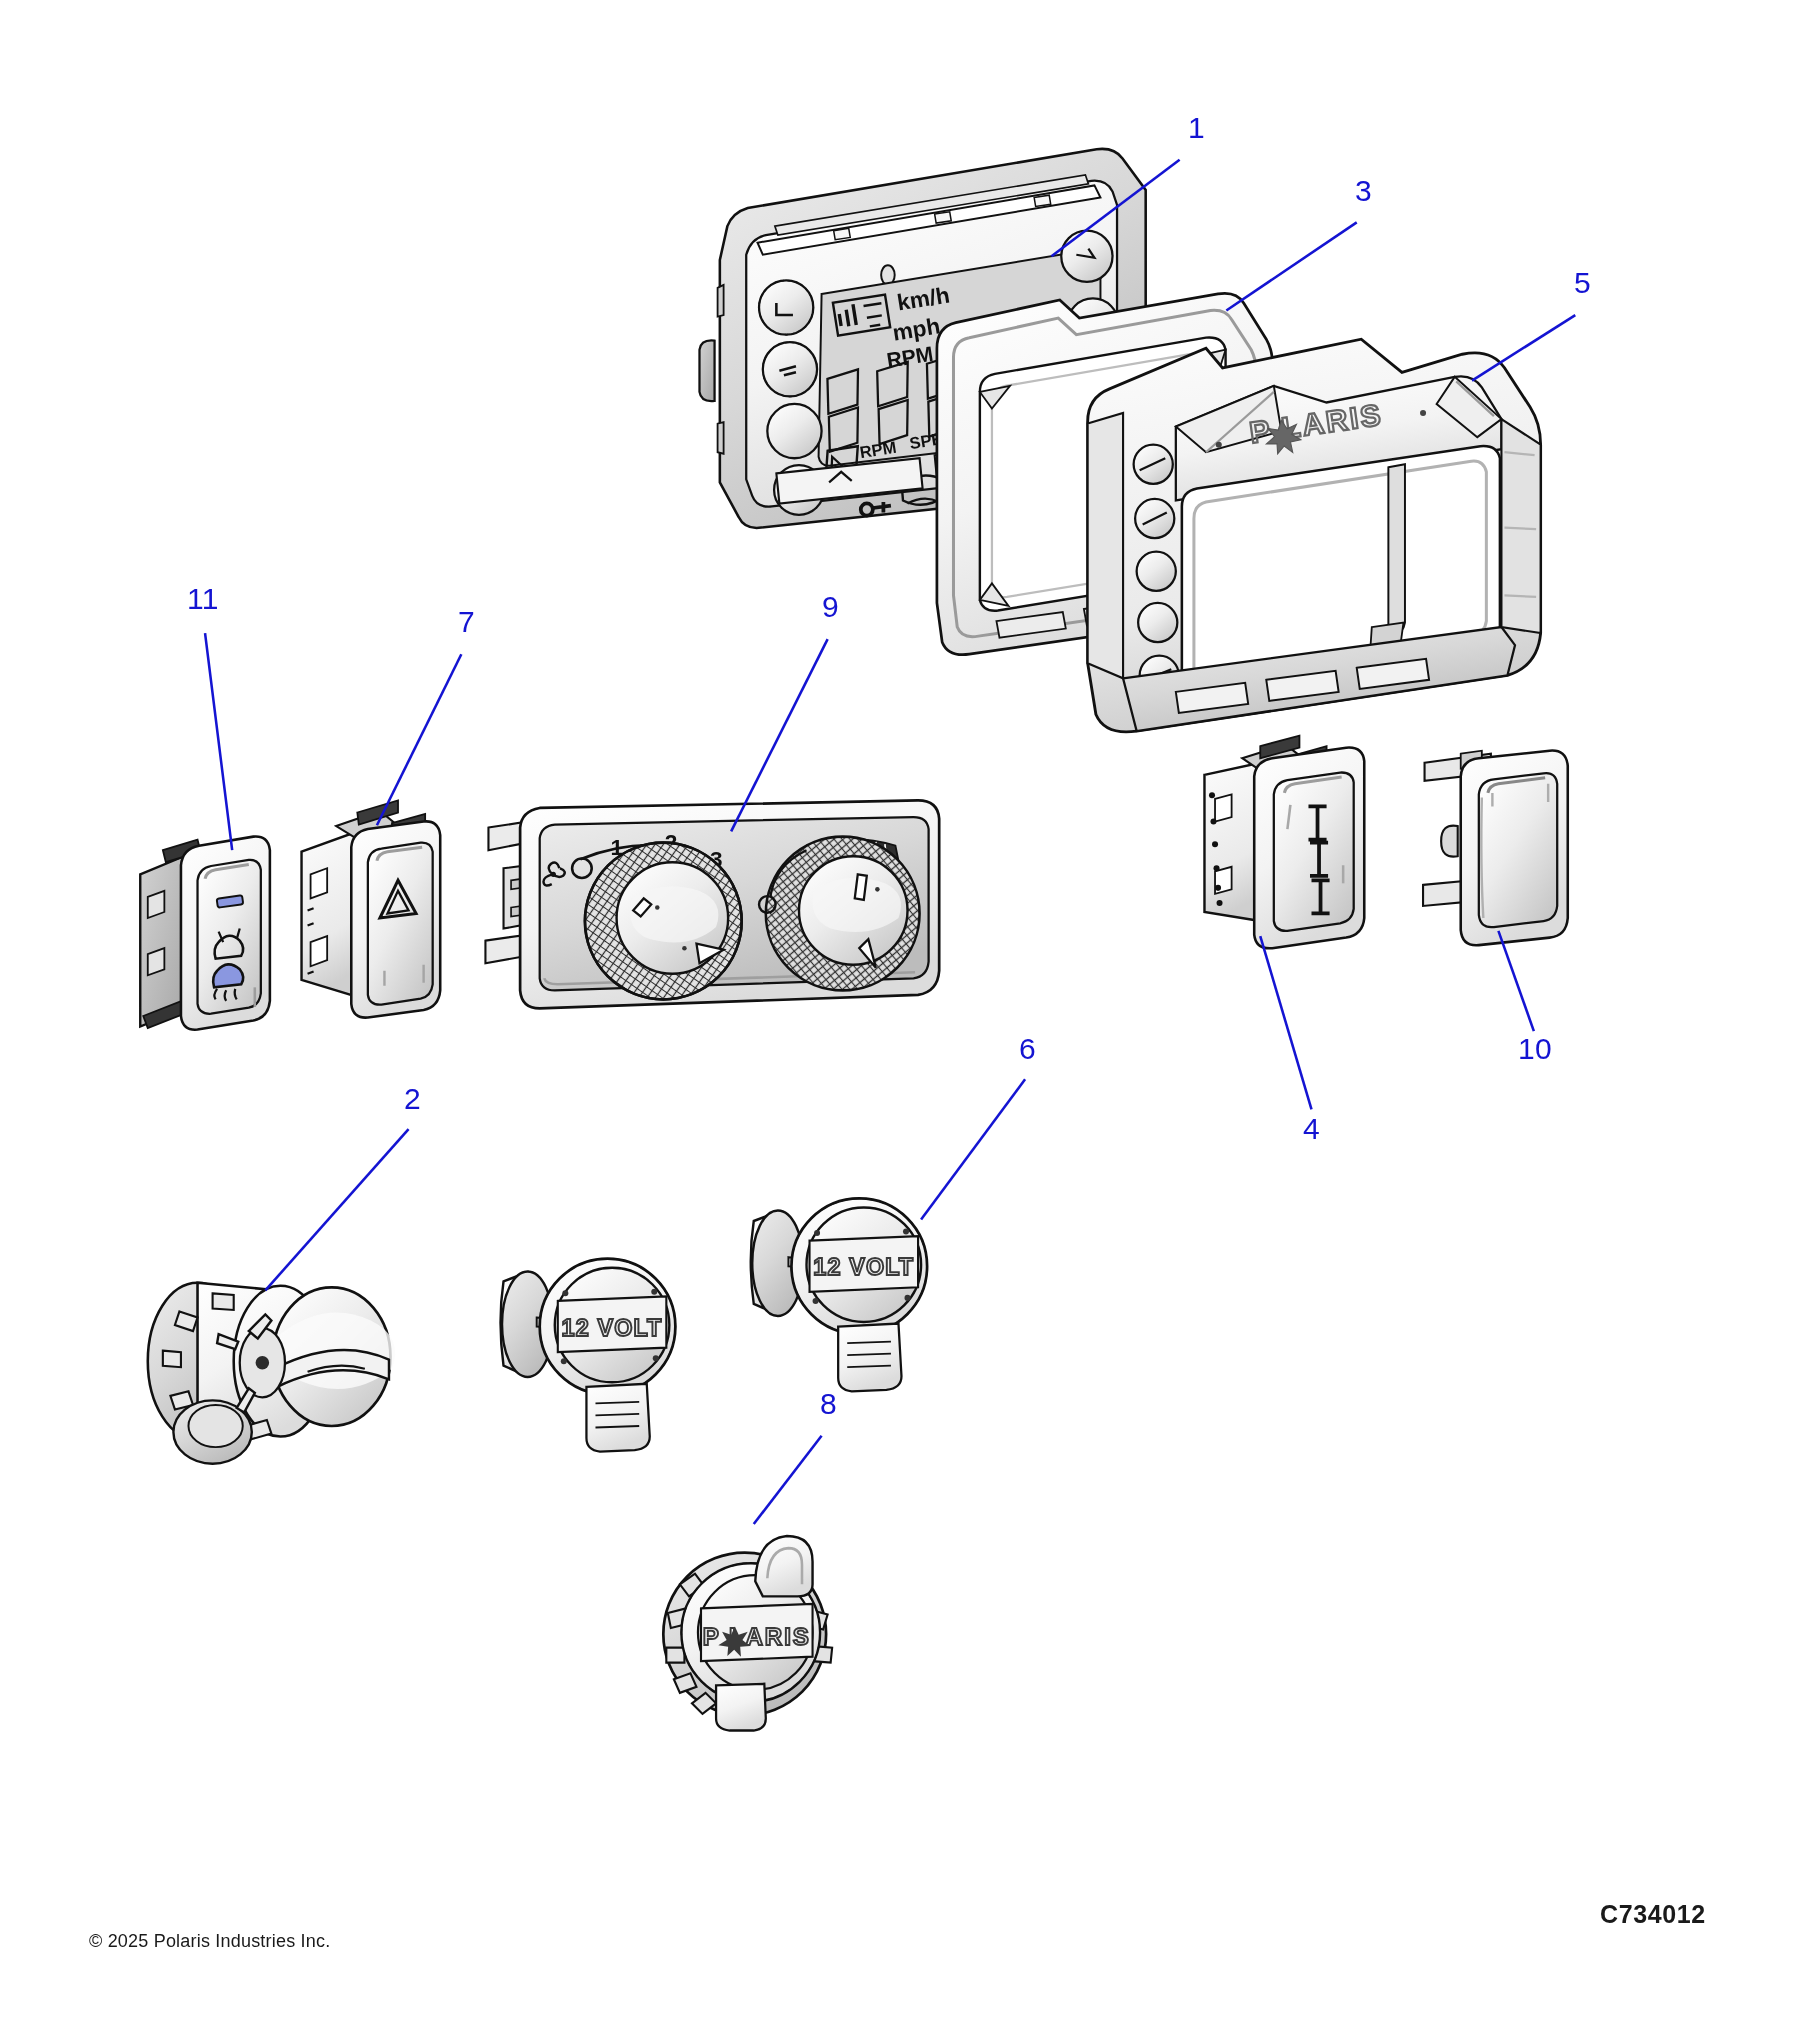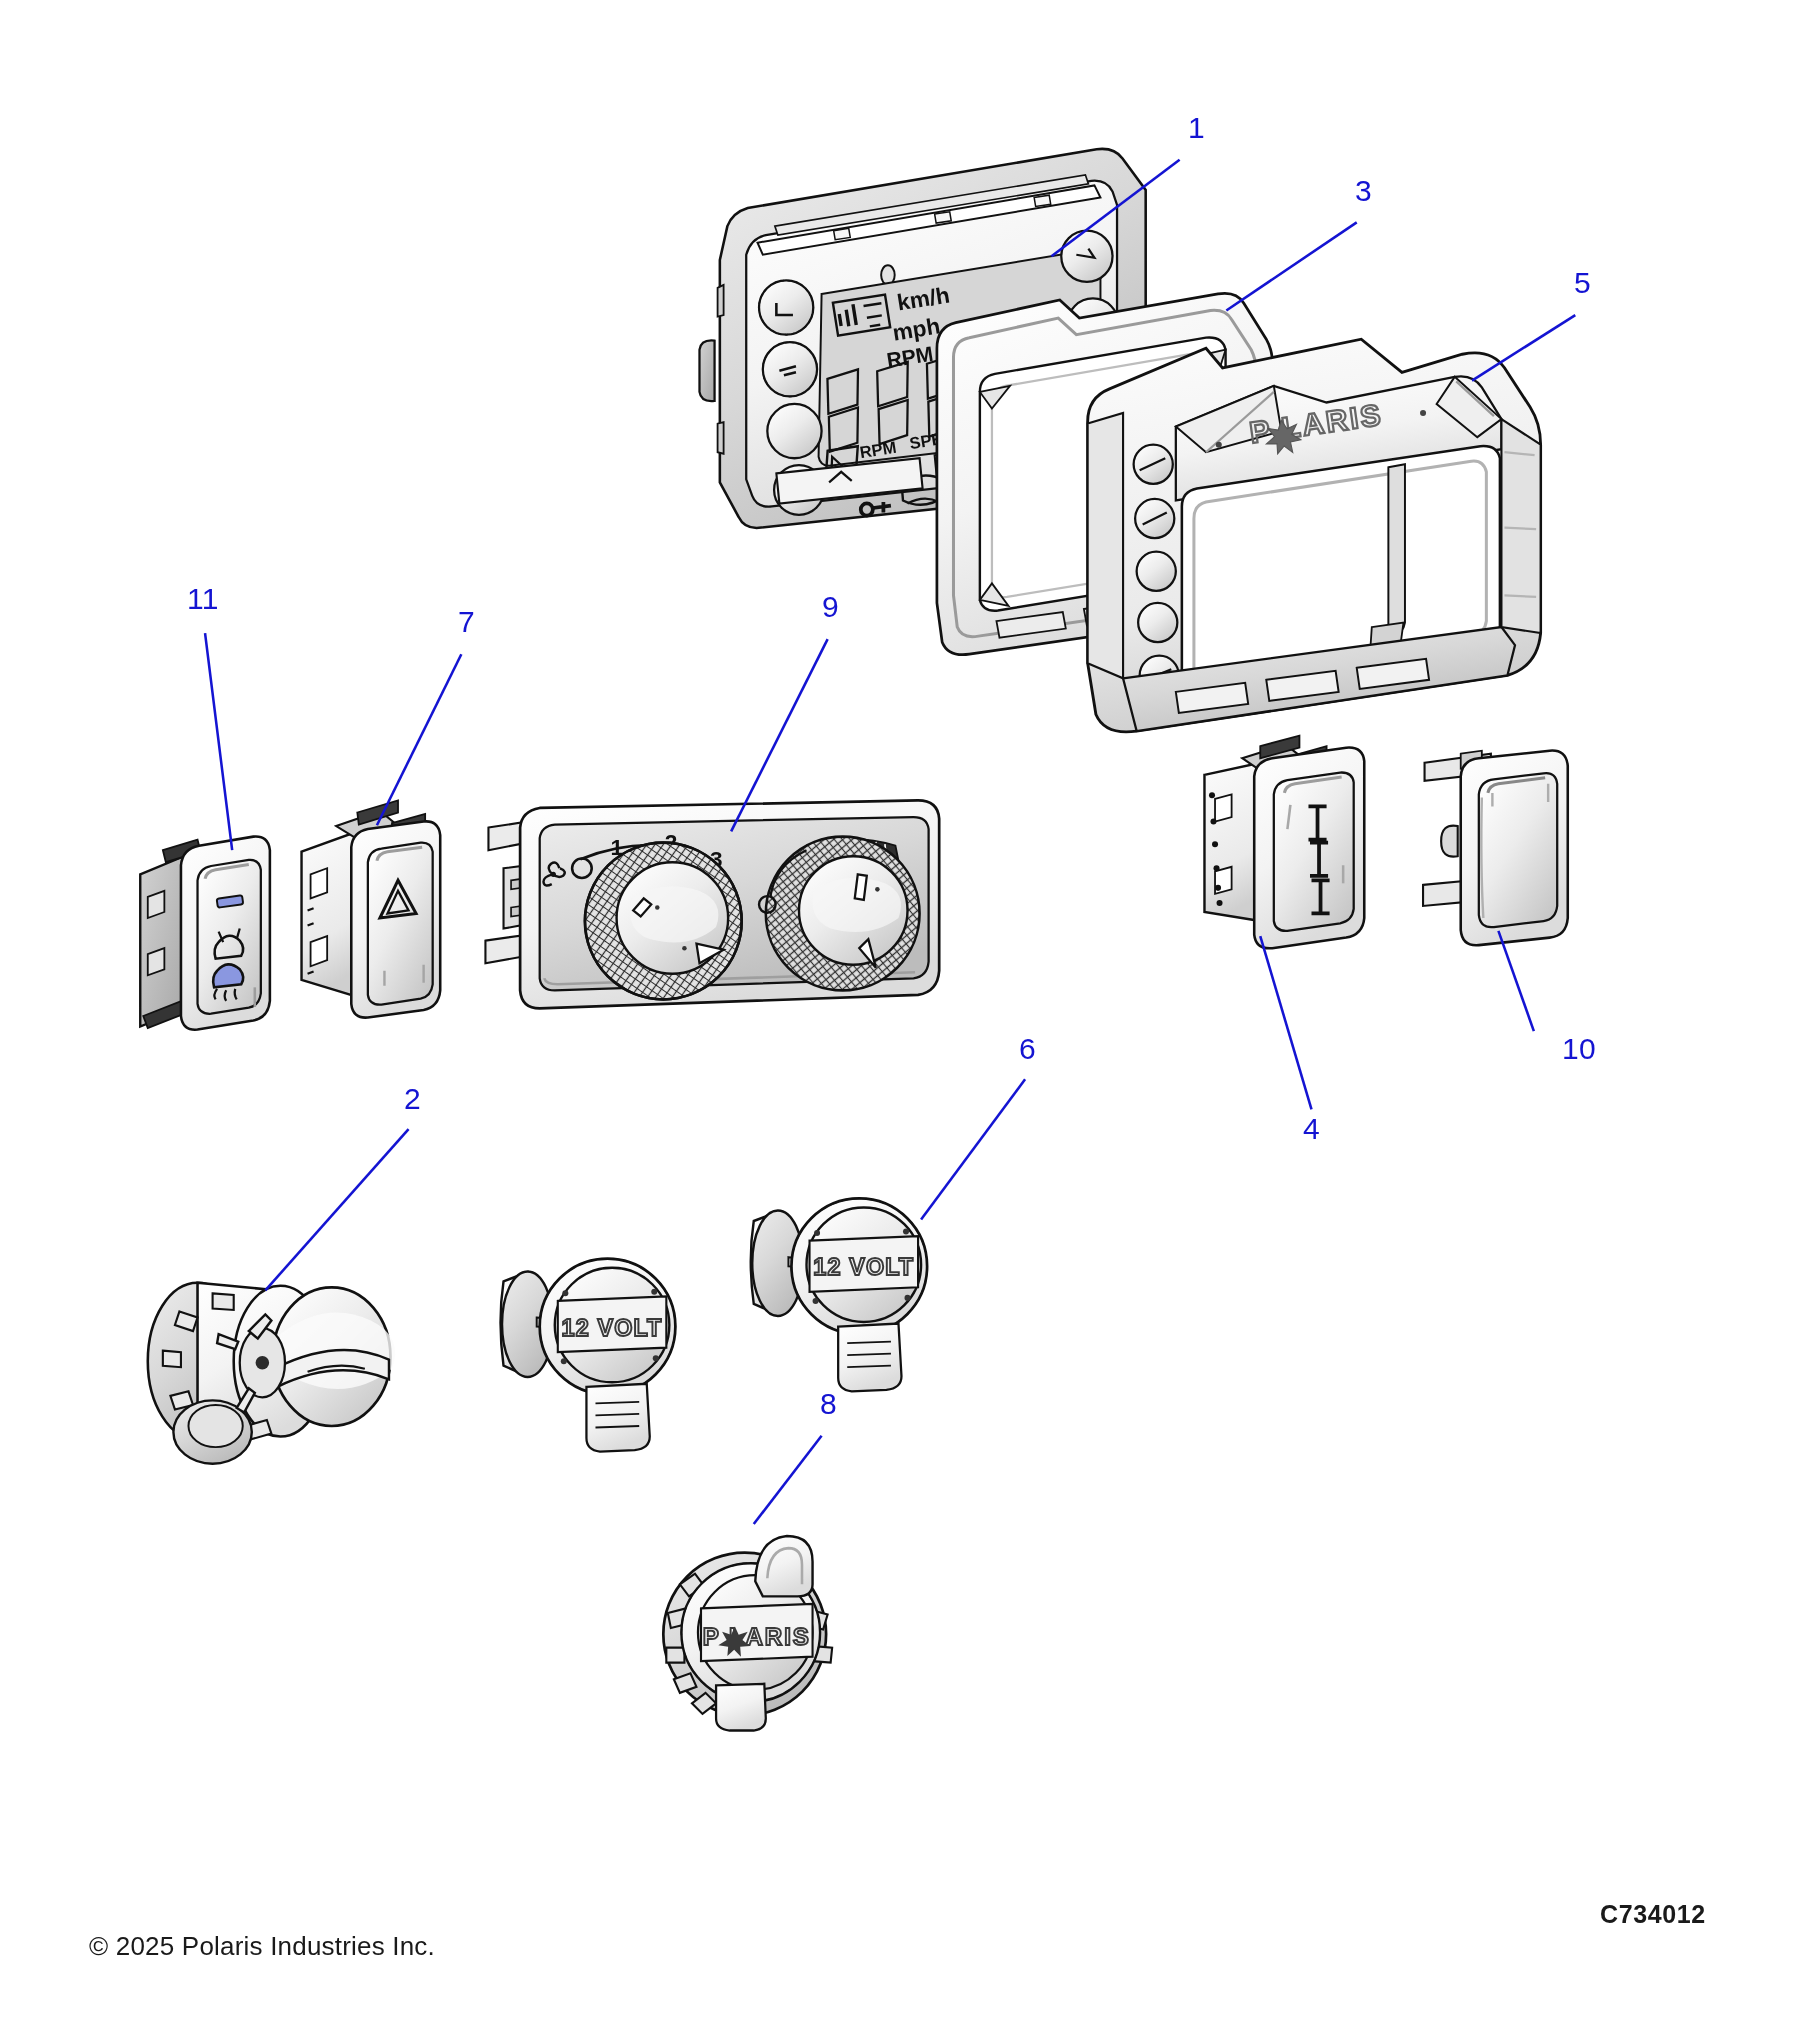--- a/index.html
+++ b/index.html
@@ -36,21 +36,21 @@
     font-weight: 400;
     line-height: 1;
     letter-spacing: 0.4px;
     white-space: nowrap;
     user-select: none;
   }
   .footer-copy {
     position: absolute;
     left: 89px;
     top: 1931px;
-    font-size: 26px;
+    font-size: 18px;
     color: #1a1a1a;
     letter-spacing: 0.2px;
     white-space: nowrap;
   }
   .footer-partno {
     position: absolute;
     left: 1600px;
     top: 1900px;
     font-size: 25px;
     color: #1a1a1a;
@@ -573,21 +573,21 @@
     </g>
   </svg>
 
   <div class="callout-num" style="left:1188px; top:113px;">1</div>
   <div class="callout-num" style="left:1355px; top:176px;">3</div>
   <div class="callout-num" style="left:1574px; top:268px;">5</div>
   <div class="callout-num" style="left:187px;  top:584px;">11</div>
   <div class="callout-num" style="left:458px;  top:607px;">7</div>
   <div class="callout-num" style="left:822px; top:592px;">9</div>
   <div class="callout-num" style="left:1303px; top:1114px;">4</div>
-  <div class="callout-num" style="left:1518px; top:1034px;margin-left:44px;">10</div>
+  <div class="callout-num" style="left:1518px; top:1034px;">10</div>
   <div class="callout-num" style="left:404px;  top:1084px;">2</div>
   <div class="callout-num" style="left:1019px; top:1034px;">6</div>
   <div class="callout-num" style="left:820px; top:1389px;">8</div>
 
   <div class="footer-copy">© 2025 Polaris Industries Inc.</div>
   <div class="footer-partno">C734012</div>
 
 </div>
 
 

